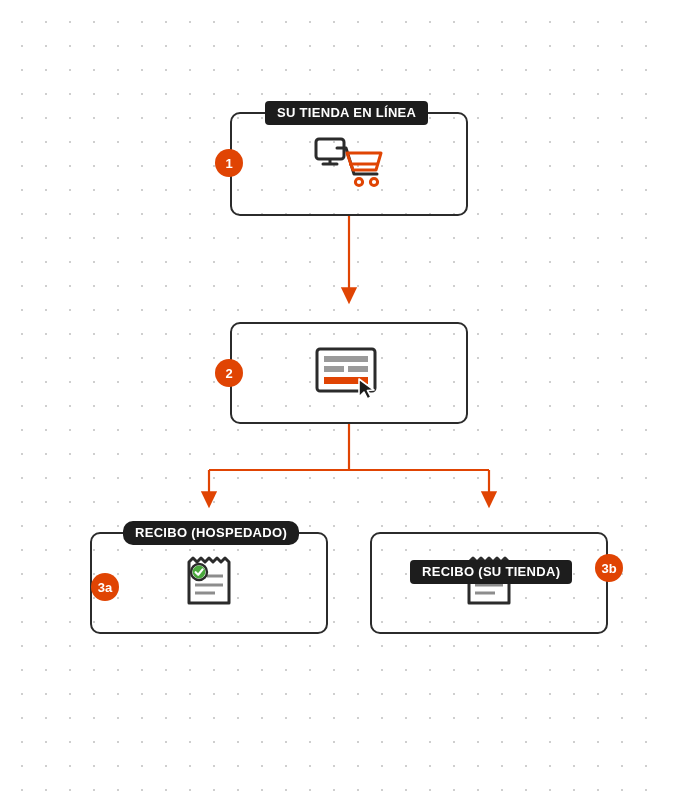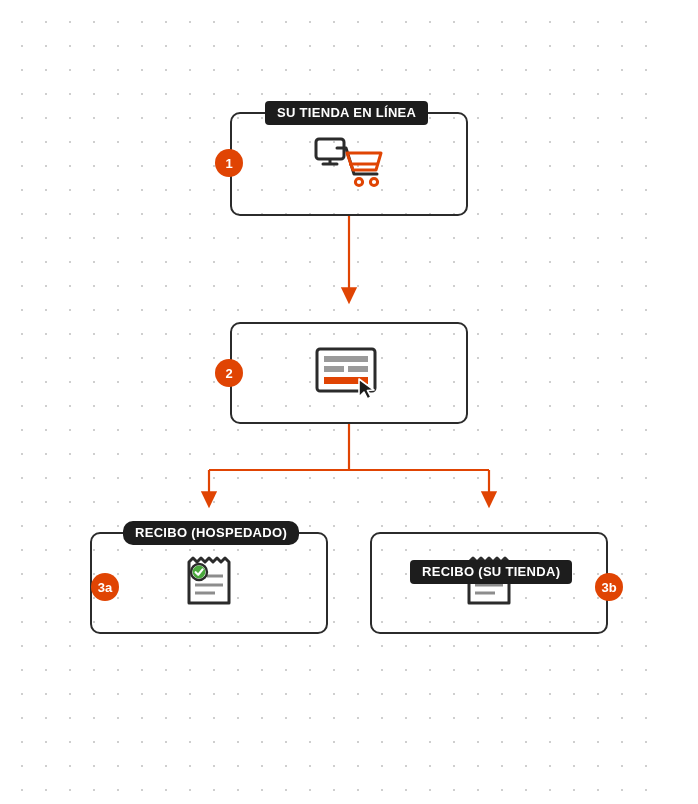--- a/index.html
+++ b/index.html
@@ -170,15 +170,15 @@
           <line x1="12" y1="32" x2="40" y2="32" stroke="#8d8d8d" stroke-width="3"></line>
           <line x1="12" y1="40" x2="32" y2="40" stroke="#8d8d8d" stroke-width="3"></line>
           <circle cx="16" cy="19" r="8" fill="#ffffff" stroke="#2b2b2b" stroke-width="2.4"></circle>
           <circle cx="16" cy="19" r="6.4" fill="#4aa83d"></circle>
           <path d="M12.6 19.2 L15.2 21.8 L19.6 16.4" fill="none" stroke="#ffffff" stroke-width="2.2" stroke-linecap="round" stroke-linejoin="round"></path>
         </svg>
       </span>
     </div>
   </div>
   <div class="title" style="left:410px; top:552px;margin-top:8px;">RECIBO (SU TIENDA)</div>
-  <div class="badge" style="left:595px; top:573px;">3b</div>
+  <div class="badge" style="left:595px; top:554px;">3b</div>
 
 </div>
 
 </body></html>

